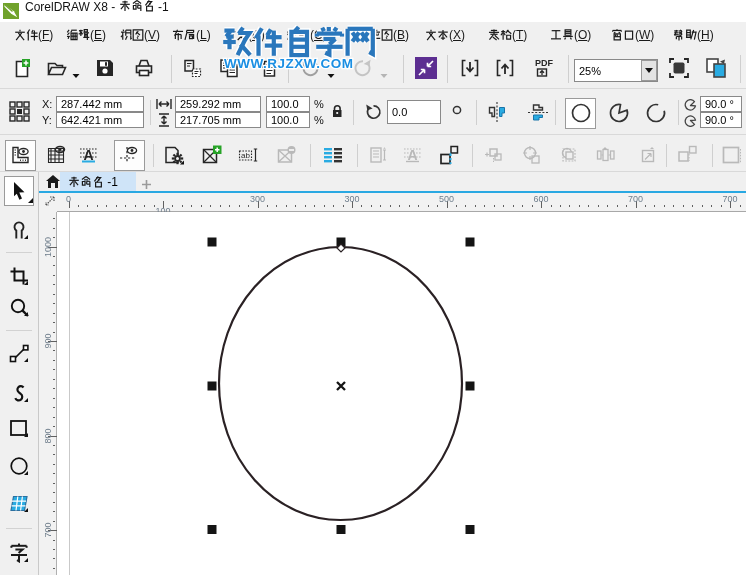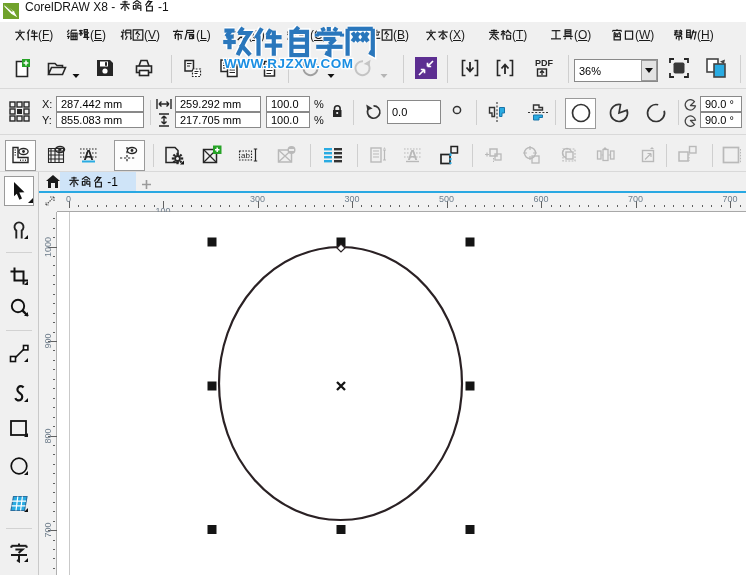--- a/index.html
+++ b/index.html
@@ -508,21 +508,21 @@
     </svg>
   </div>
 <div class="icon" style="left:534px;top:58px">
     <svg width="21" height="20" viewBox="0 0 21 20" style="">
       <text x="10" y="8" font-family="Liberation Sans" font-size="9" font-weight="bold" fill="#262626" text-anchor="middle">PDF</text>
       <rect x="3.5" y="11" width="9" height="7" fill="none" stroke="#262626" stroke-width="1.4"></rect>
       <path d="M8 17 V13 M6 14.8 L8 12.6 L10 14.8" fill="none" stroke="#262626" stroke-width="1.3"></path>
     </svg>
   </div>
 <div class="vsep" style="left:568px;top:55px;height:28px"></div>
-<div class="fld" style="left:574px;top:59px;width:84px;height:23px">36%</div>
+<div class="fld" style="left:574px;top:59px;width:84px;height:23px">25%</div>
 <div class="abs" style="left:641px;top:60px;width:16px;height:21px;background:#e3e3e3;border:1px solid #999;box-sizing:border-box;display:flex;align-items:center;justify-content:center">
     <span style="width:0;height:0;border-left:4px solid transparent;border-right:4px solid transparent;border-top:5px solid #111"></span>
   </div>
 <div class="icon" style="left:668px;top:57px">
     <svg width="22" height="22" viewBox="0 0 22 22" style="">
       <path d="M2 6 V2 H6 M16 2 H20 V6 M20 16 V20 H16 M6 20 H2 V16" fill="none" stroke="#262626" stroke-width="1.8"></path>
       <rect x="5.5" y="5.5" width="11" height="11" rx="1.8" fill="#383838"></rect>
     </svg>
   </div>
 <div class="icon" style="left:706px;top:58px">
@@ -543,21 +543,21 @@
       <rect x="15" y="8" width="5" height="5" fill="none" stroke="#262626" stroke-width="1.4"></rect>
       <rect x="1" y="15" width="5" height="5" fill="none" stroke="#262626" stroke-width="1.4"></rect>
       <rect x="8" y="15" width="5" height="5" fill="none" stroke="#262626" stroke-width="1.4"></rect>
       <rect x="15" y="15" width="5" height="5" fill="none" stroke="#262626" stroke-width="1.4"></rect>
       <rect x="8" y="8" width="5" height="5" fill="#262626"></rect>
     </svg>
   </div>
 <div class="lbl" style="left:42px;top:98px">X:</div>
 <div class="lbl" style="left:42px;top:114px">Y:</div>
 <div class="fld" style="left:56px;top:96px;width:88px;height:16px">287.442 mm</div>
-<div class="fld" style="left:56px;top:112px;width:88px;height:16px">855.083 mm</div>
+<div class="fld" style="left:56px;top:112px;width:88px;height:16px">642.421 mm</div>
 <div class="vsep" style="left:150px;top:100px;height:25px"></div>
 <div class="abs" style="left:156px;top:97px"><svg width="16" height="14" viewBox="0 0 16 14" style="">
       <path d="M1 2 V12 M15 2 V12 M3 7 H13 M3 7 L5.5 4.5 M3 7 L5.5 9.5 M13 7 L10.5 4.5 M13 7 L10.5 9.5" stroke="#262626" stroke-width="1.4" fill="none"></path>
     </svg></div>
 <div class="abs" style="left:158px;top:113px"><svg width="12" height="14" viewBox="0 0 12 14" style="">
       <path d="M1 1 H11 M1 13 H11 M6 3 V11 M6 3 L3.5 5.5 M6 3 L8.5 5.5 M6 11 L3.5 8.5 M6 11 L8.5 8.5" stroke="#262626" stroke-width="1.4" fill="none"></path>
     </svg></div>
 <div class="fld" style="left:175px;top:96px;width:86px;height:16px">259.292 mm</div>
 <div class="fld" style="left:175px;top:112px;width:86px;height:16px">217.705 mm</div>
 <div class="fld" style="left:266px;top:96px;width:44px;height:16px">100.0</div>

